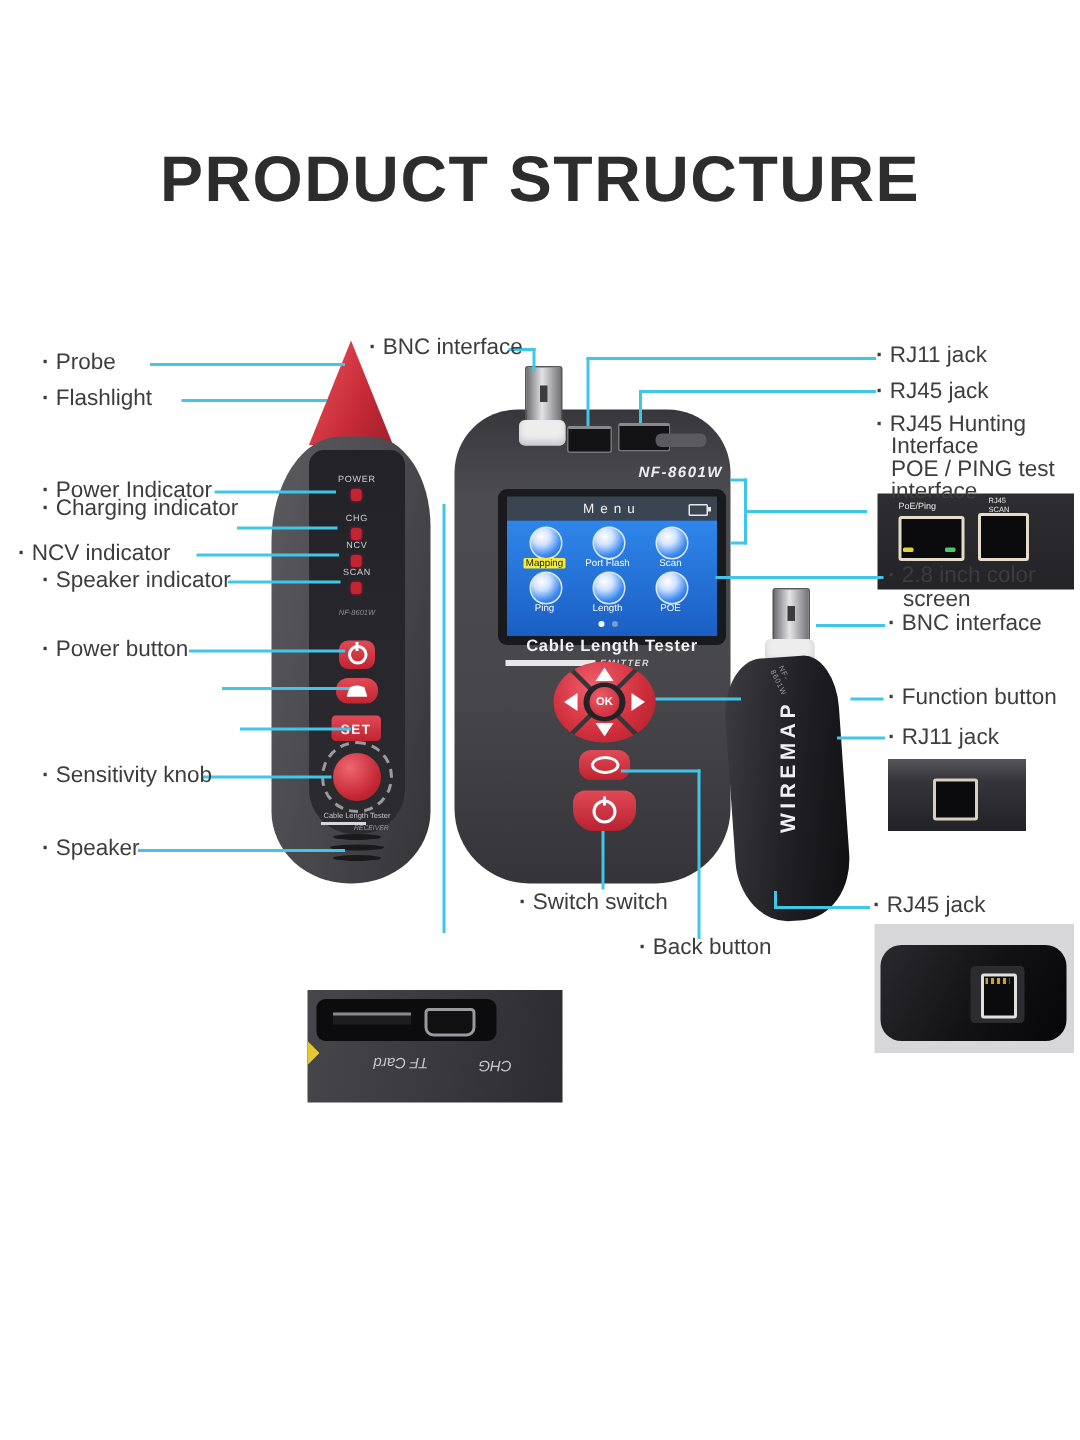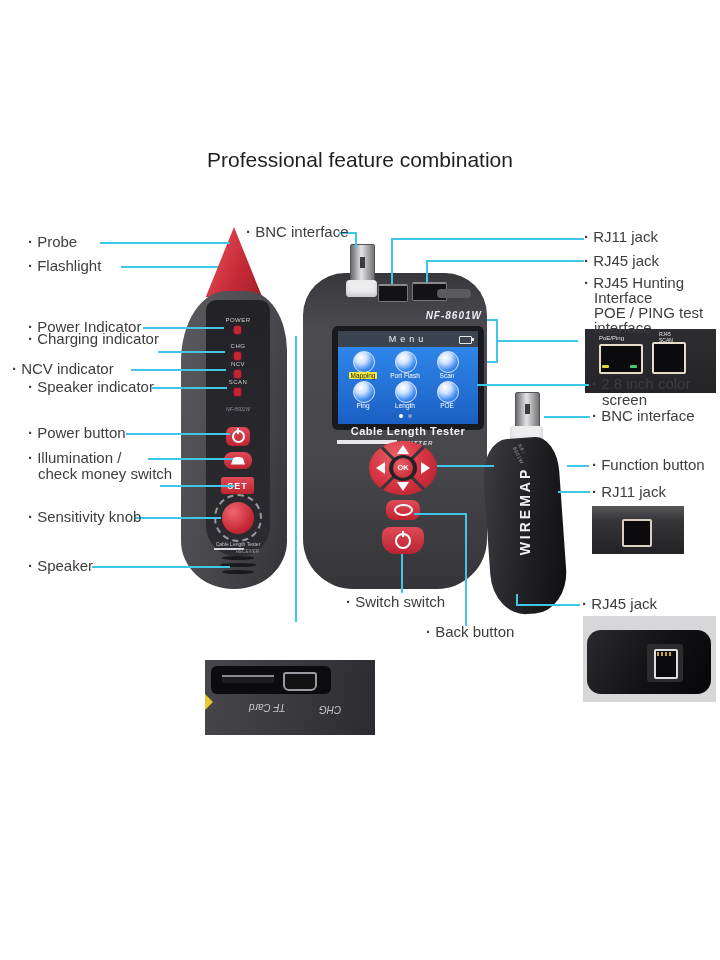--- a/index.html
+++ b/index.html
@@ -121,21 +121,21 @@
   .jack{position:absolute;border:2px solid #e6ddc8;background:#0b0b0d;border-radius:2px;}
   .jlbl{position:absolute;font-size:6px;color:#e8e8e8;z-index:2;white-space:nowrap;}
   .led{position:absolute;width:7px;height:3px;border-radius:1px;}
   .flip{transform:rotate(180deg);display:inline-block;}
 </style>
 </head>
 <body>
 
 <div id="canvas">
 
-  <div class="subtitle">Professional feature combination</div>
+  <div class="title">PRODUCT STRUCTURE</div>
 
   <div class="cl h" style="left:100px;top:242px;width:130px"></div>
   <div class="cl h" style="left:121px;top:266px;width:97px"></div>
   <div class="cl h" style="left:143px;top:327px;width:81px"></div>
   <div class="cl h" style="left:158px;top:351px;width:67px"></div>
   <div class="cl h" style="left:131px;top:369px;width:95px"></div>
   <div class="cl h" style="left:152px;top:387px;width:75px"></div>
   <div class="cl h" style="left:126px;top:433px;width:104px"></div>
   <div class="cl h" style="left:148px;top:458px;width:85px"></div>
   <div class="cl h" style="left:160px;top:485px;width:74px"></div>
@@ -312,24 +312,20 @@
     </div>
   <div class="note" style="left:12px;top:361px">
       <div class="ln b">NCV indicator</div>
     </div>
   <div class="note" style="left:28px;top:379px">
       <div class="ln b">Speaker indicator</div>
     </div>
   <div class="note" style="left:28px;top:425px">
       <div class="ln b">Power button</div>
     </div>
-  <div class="note" style="left:28px;top:450px">
-    <div class="ln b">Illumination /</div>
-    <div class="ln c">check money switch</div>
-  </div>
   <div class="note" style="left:28px;top:509px">
       <div class="ln b">Sensitivity knob</div>
     </div>
   <div class="note" style="left:28px;top:558px">
       <div class="ln b">Speaker</div>
     </div>
 
   <div class="note" style="left:246px;top:224px">
       <div class="ln b">BNC interface</div>
     </div>

